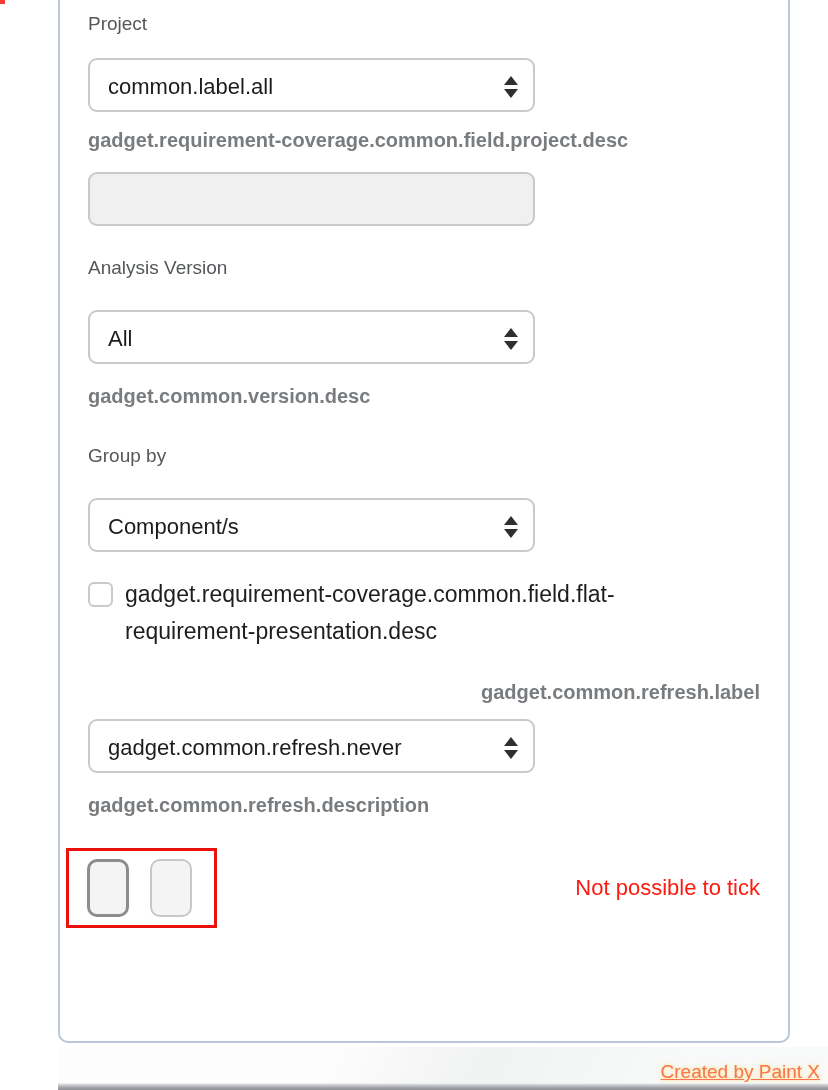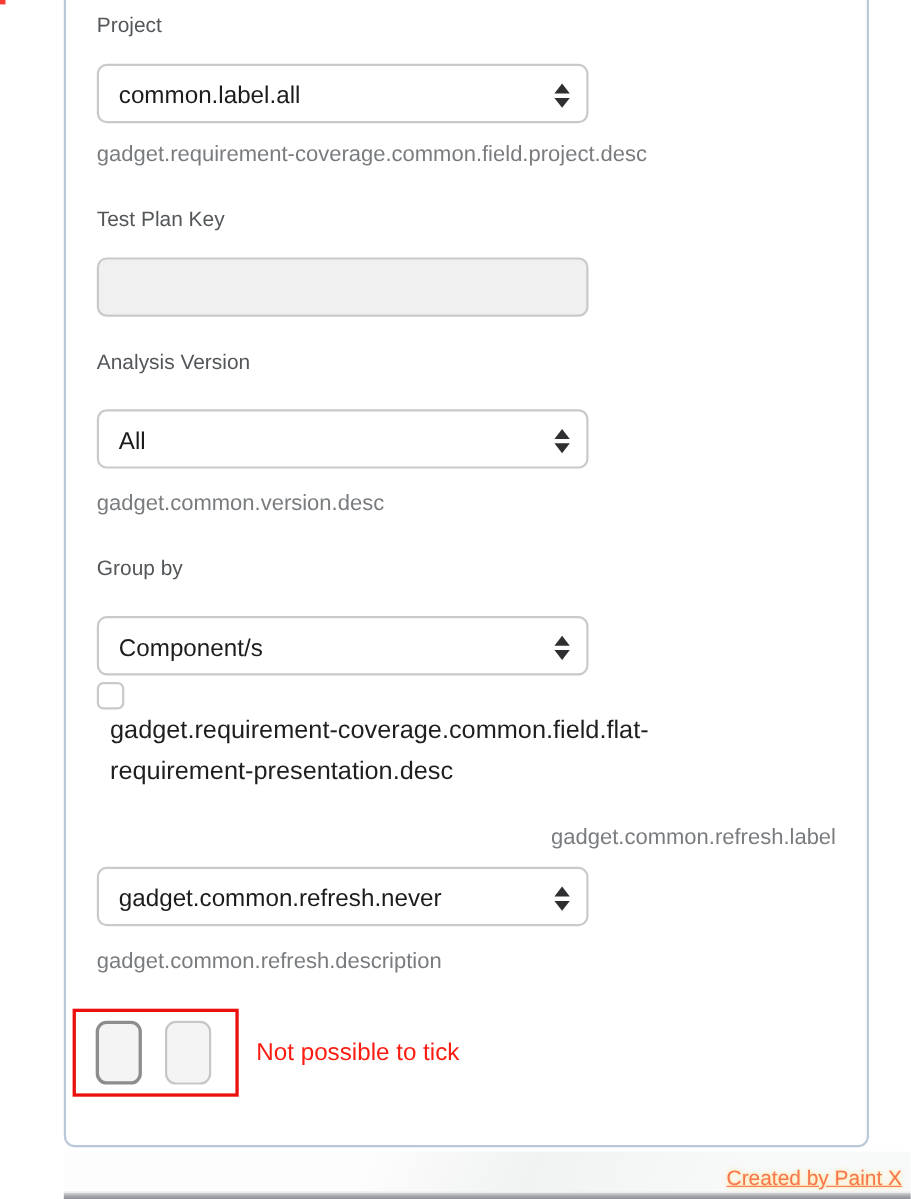--- a/index.html
+++ b/index.html
@@ -12,43 +12,43 @@
   .red-fragment{position:absolute;left:0;top:0;width:5px;height:4px;background:#fb3a36;}
 
   
   .panel{
     position:absolute;left:58px;top:-14px;width:732px;height:1057px;
     box-sizing:border-box;background:#ffffff;
     border:2px solid #b9c7d8;border-radius:10px;
     padding:22px 28px 0 28px;
   }
   .field-label{font-size:19px;line-height:28px;color:#54575a;margin:0;}
-  .desc{font-size:20px;line-height:24px;color:#797c7f;margin:0;}
+  .desc{font-size:20px;line-height:24px;color:#797c7f;margin:0;font-weight:bold;}
 
   .select{
     width:447px;height:54px;box-sizing:border-box;margin:0;
     border:2px solid #c9c9c9;border-radius:9px;background:#ffffff;
     display:flex;align-items:center;justify-content:space-between;
     padding:4px 15px 0 18px;cursor:default;
   }
   .select .select-value{font-size:22px;color:#1c1c1e;white-space:nowrap;}
   .spinner{display:flex;flex-direction:column;align-items:center;gap:4px;flex:none;}
   .spinner .tri{width:0;height:0;border-left:7px solid transparent;border-right:7px solid transparent;}
   .spinner .tri.up{border-bottom:9px solid #2f2f31;}
   .spinner .tri.down{border-top:9px solid #2f2f31;}
 
   .text-input{
     width:447px;height:54px;box-sizing:border-box;display:block;
     background:#f0f0f1;border:2px solid #c9c9c9;border-radius:9px;
     font-size:22px;color:#1c1c1e;padding:0 18px;outline:none;
   }
 
   .mt20{margin-top:20px;} .mt16{margin-top:16px;} .mt34{margin-top:34px;}
-  .mt28{margin-top:28px;} .mt24{flex-direction:column;} .mt30{margin-top:30px;text-align:right;}
-  .mt18{margin-top:15px;} .mt31{margin-top:31px;}
+  .mt28{margin-top:28px;} .mt24{margin-top:24px;} .mt30{margin-top:30px;text-align:right;}
+  .mt18{margin-top:15px;} .mt31{margin-top:31px;justify-content:space-between;}
 
   .checkbox-row{display:flex;align-items:flex-start;}
   .checkbox{
     width:25px;height:25px;box-sizing:border-box;flex:none;margin-top:6px;
     border:2px solid #c9c9c9;border-radius:6px;background:#ffffff;cursor:pointer;
   }
   .checkbox-label{
     margin-left:12px;font-size:23px;line-height:37px;color:#1e1e20;max-width:610px;
   }
 
@@ -88,21 +88,20 @@
   <p class="field-label">Project</p>
   <div class="select mt20">
     <span class="select-value">common.label.all</span>
     <span class="spinner">
         <span class="tri up"></span>
         <span class="tri down"></span>
       </span>
   </div>
   <p class="desc mt16">gadget.requirement-coverage.common.field.project.desc</p>
 
-  <p class="field-label mt34">Test Plan Key</p>
   <input class="text-input mt20" type="text" value="" style="">
 
   <p class="field-label mt28">Analysis Version</p>
   <div class="select mt28">
     <span class="select-value">All</span>
     <span class="spinner">
         <span class="tri up"></span>
         <span class="tri down"></span>
       </span>
   </div>

